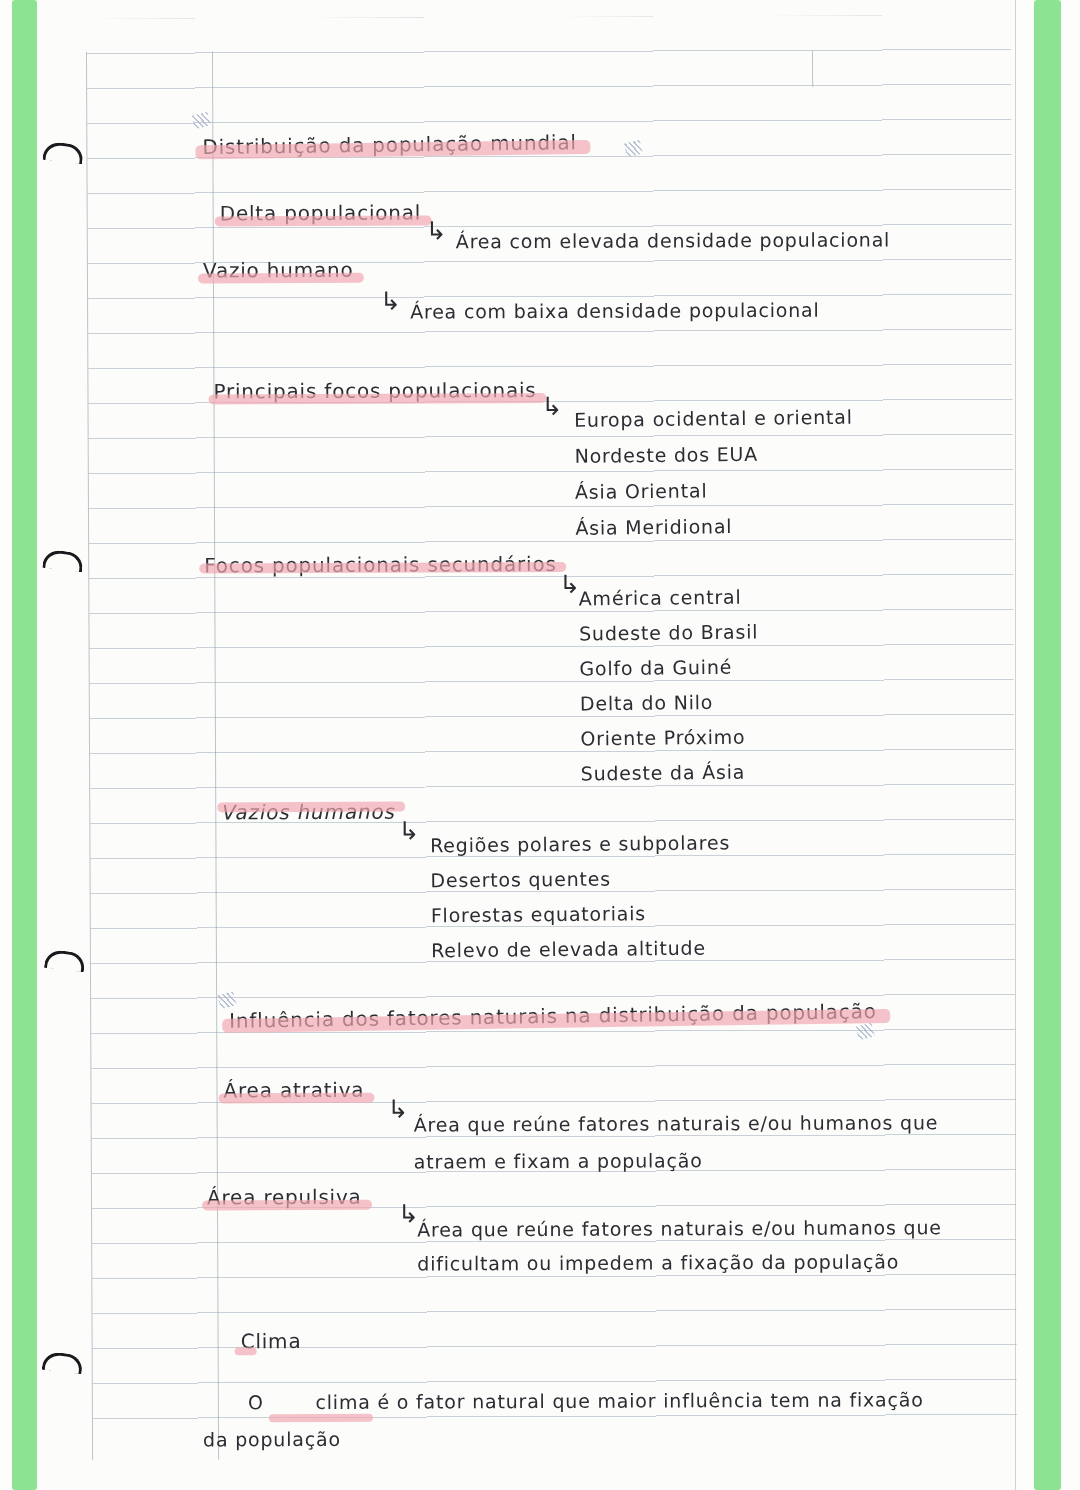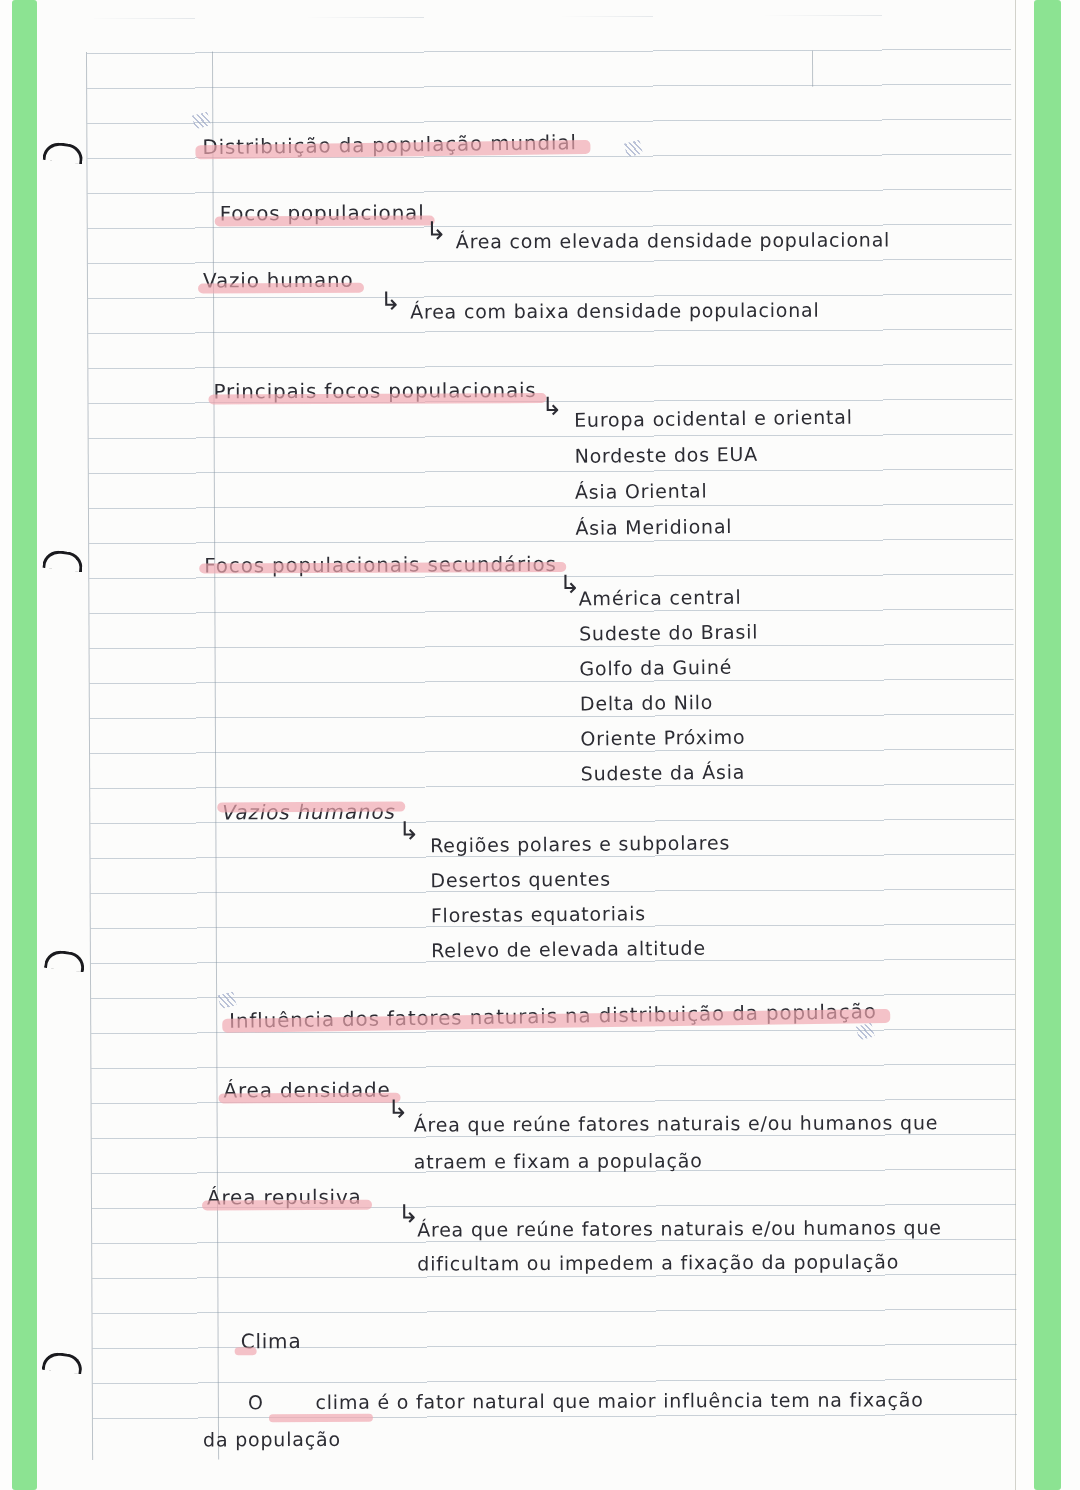--- a/index.html
+++ b/index.html
@@ -84,26 +84,26 @@
     <div class="scribble" style="left:196px;top:112px;"></div>
     <div class="scribble" style="left:628px;top:142px;"></div>
     <div class="scribble" style="left:218px;top:992px;"></div>
     <div class="scribble" style="left:856px;top:1026px;"></div>
 
     <div class="abs hw h" style="left:205px;top:131px;transform:rotate(-0.5deg);">
       <span class="hl hl-title">Distribuição da população mundial</span>
     </div>
 
     <div class="abs hw h" style="left:222px;top:199px;">
-      <span class="hl">Focos populacional</span>
+      <span class="hl">Delta populacional</span>
     </div>
     <div class="abs hw arrow" style="left:428px;top:218px;">↳</div>
     <div class="abs hw b" style="left:458px;top:228px;">Área com elevada densidade populacional</div>
 
-    <div class="abs hw h" style="left:205px;top:266px;">
+    <div class="abs hw h" style="left:205px;top:256px;">
       <span class="hl">Vazio humano</span>
     </div>
     <div class="abs hw arrow" style="left:382px;top:288px;">↳</div>
     <div class="abs hw b" style="left:412px;top:298px;">Área com baixa densidade populacional</div>
 
     <div class="abs hw h" style="left:215px;top:377px;">
       <span class="hl">Principais focos populacionais</span>
     </div>
     <div class="abs hw arrow" style="left:543px;top:394px;">↳</div>
     <div class="abs hw b list lh36" style="left:576px;top:406px;transform:rotate(-0.4deg);">
@@ -135,21 +135,21 @@
       <div class="item">Desertos quentes</div>
       <div class="item">Florestas equatoriais</div>
       <div class="item">Relevo de elevada altitude</div>
     </div>
 
     <div class="abs hw h" style="left:228px;top:1003px;transform:rotate(-0.6deg);">
       <span class="hl hl-title">Influência dos fatores naturais na distribuição da população</span>
     </div>
 
     <div class="abs hw h" style="left:222px;top:1076px;">
-      <span class="hl">Área densidade</span>
+      <span class="hl">Área atrativa</span>
     </div>
     <div class="abs hw arrow" style="left:386px;top:1096px;">↳</div>
     <div class="abs hw b wrap def" style="left:412px;top:1106px;width:575px;">Área que reúne fatores naturais e/ou humanos que atraem e fixam a população</div>
 
     <div class="abs hw h" style="left:205px;top:1183px;">
       <span class="hl">Área repulsiva</span>
     </div>
     <div class="abs hw arrow" style="left:396px;top:1201px;">↳</div>
     <div class="abs hw b wrap def-tight" style="left:415px;top:1212px;width:575px;">Área que reúne fatores naturais e/ou humanos que dificultam ou impedem a fixação da população</div>
 

